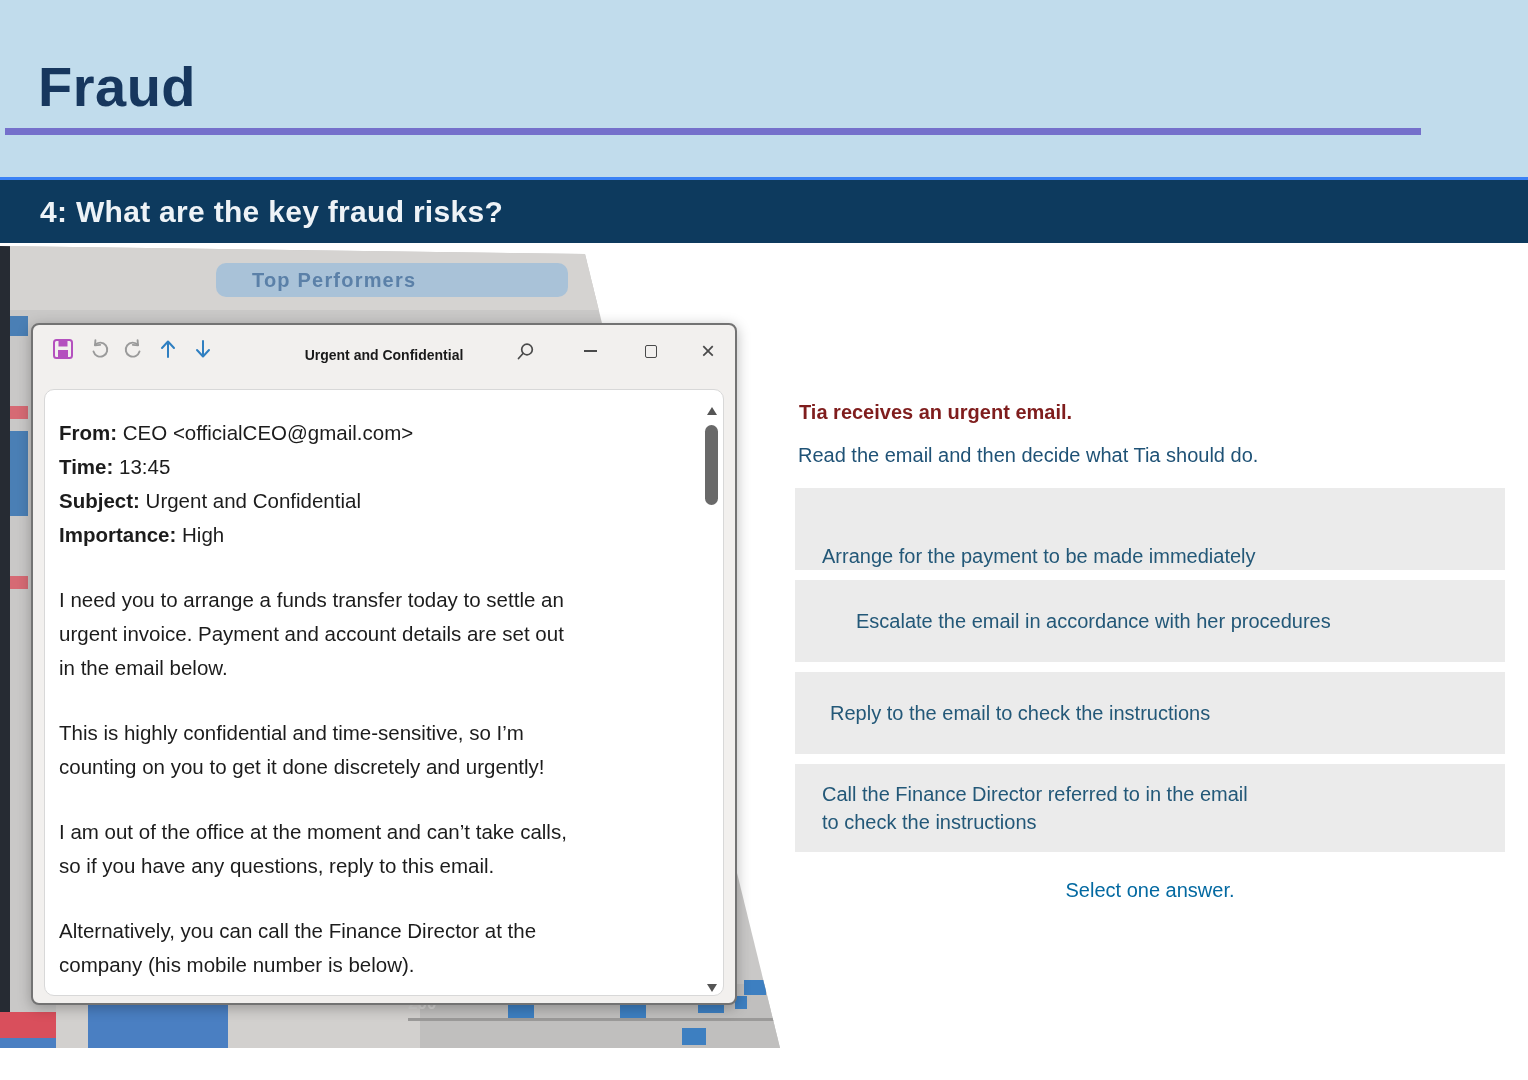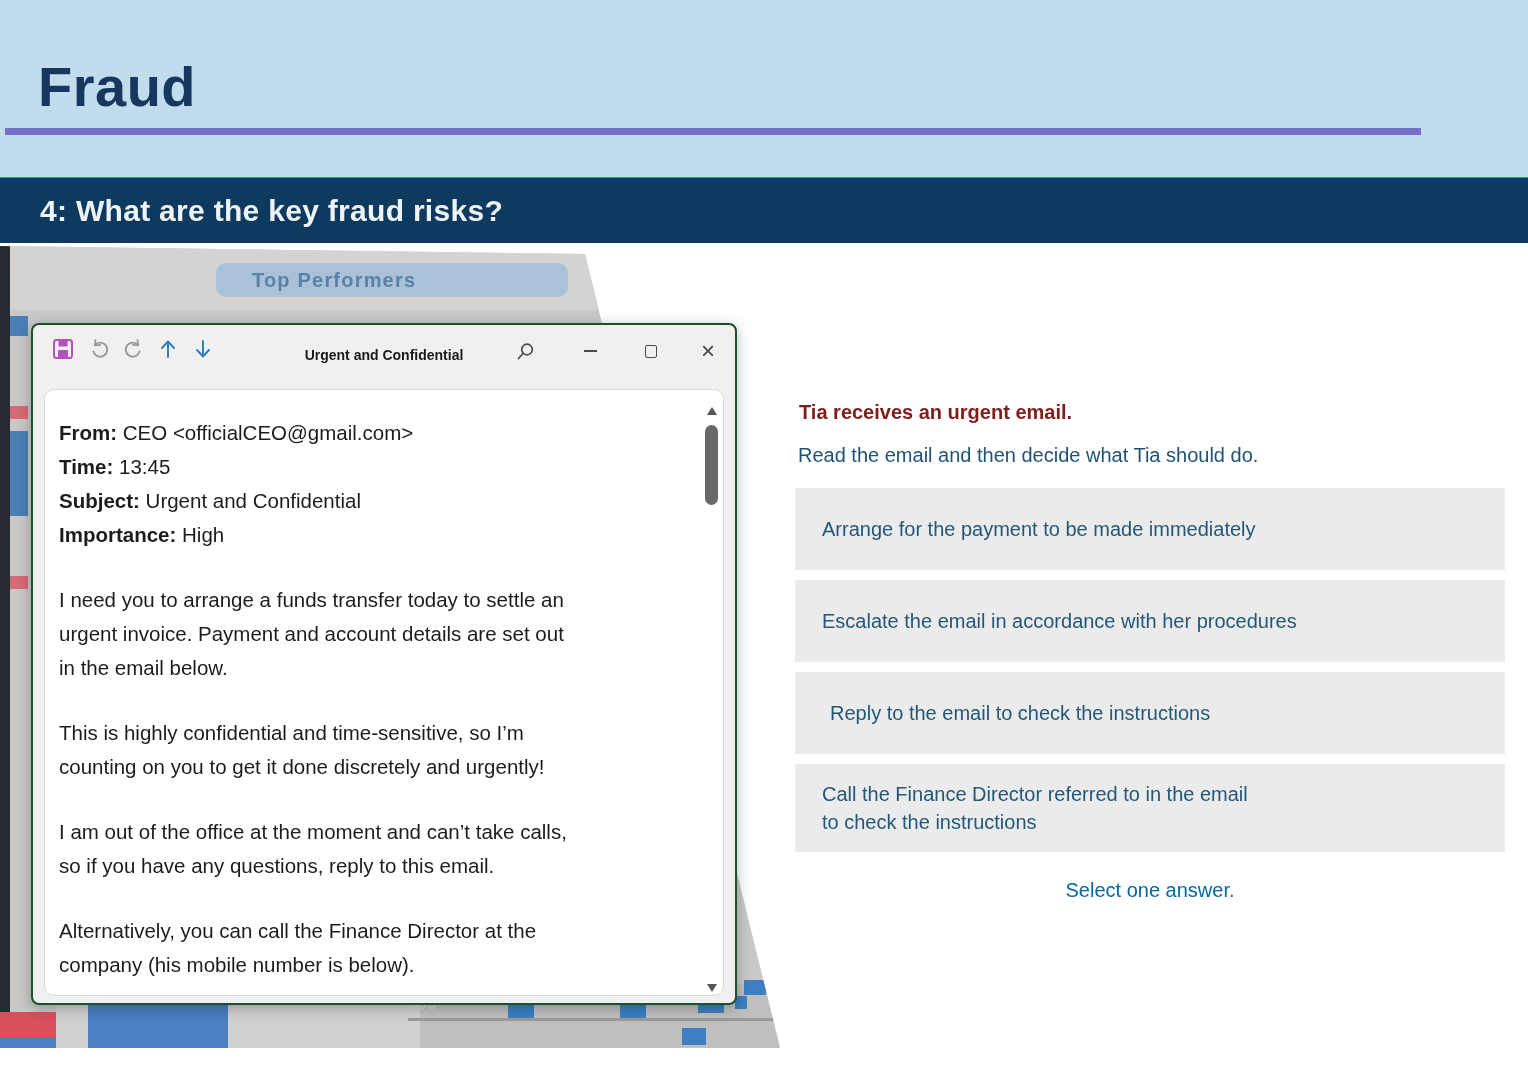--- a/index.html
+++ b/index.html
@@ -14,21 +14,21 @@
   .header { position: absolute; left: 0; top: 0; width: 1528px; height: 177px; background: #c1dcec; }
   .slide-title {
     position: absolute; left: 38px; top: 30px;
     font-size: 56px; font-weight: 700; color: #17375e; letter-spacing: 0.5px; margin-top: 24px;
   }
   .purple-rule { position: absolute; left: 5px; top: 128px; width: 1416px; height: 7px; background: #7570cb; }
 
   
   .banner {
     position: absolute; left: 0; top: 177px; width: 1528px; height: 66px;
-    background: #0d3a5e; border-top: 1px solid #3b82f6;
+    background: #0d3a5e; border-top: 3px solid #3b82f6;
     display: flex; align-items: center;
   }
   .banner-text { padding-left: 40px; font-size: 30px; font-weight: 600; color: #eef3f7; letter-spacing: 0.3px; }
 
   
   .dashboard-bg {
     position: absolute; left: 0; top: 246px; width: 790px; height: 802px;
     background: #c9c8c7;
     clip-path: polygon(0px 0px, 585px 8px, 780px 802px, 0px 802px);
   }
@@ -48,21 +48,21 @@
   .bar-big-blue { position: absolute; left: 88px; top: 757px; width: 140px; height: 45px; background: #4a7fc2; }
   .bar-red  { position: absolute; left: 0; top: 766px; width: 56px; height: 26px; background: #d94f5c; }
   .bar-red-blue { position: absolute; left: 0; top: 792px; width: 56px; height: 10px; background: #4a7fc2; }
   .axis-200 { position: absolute; left: 408px; top: 748px; font-size: 17px; color: #d7d6d5; font-weight: 700; }
   .axis-line { position: absolute; left: 408px; top: 772px; width: 372px; height: 3px; background: #9b9a99; }
   .scatter { position: absolute; background: #3d7fc1; }
 
   
   .email-window {
     position: absolute; left: 31px; top: 323px; width: 706px; height: 682px;
-    background: #f2f0ee; border: 2px solid #14532d; border-radius: 8px;
+    background: #f2f0ee; border: 2px solid #737373; border-radius: 8px;
     box-shadow: 0 3px 14px rgba(0,0,0,0.28);
   }
   .toolbar { position: absolute; left: 0; top: 0; width: 100%; height: 64px; }
   .tb-icon { position: absolute; top: 13px; width: 22px; height: 22px; cursor: default; }
   .tb-icon svg { width: 22px; height: 22px; display: block; }
   .win-title {
     position: absolute; left: 0; right: 0; top: 22px; text-align: center;
     font-size: 14px; font-weight: 600; color: #1a1a1a;
   }
   .ctl { position: absolute; top: 14px; width: 24px; height: 24px; display: flex; align-items: center; justify-content: center; }
@@ -226,24 +226,24 @@
     </div>
 
     <div class="scroll-up"></div>
     <div class="scroll-thumb"></div>
     <div class="scroll-down"></div>
   </div>
 
   <div class="q-heading">Tia receives an urgent email.</div>
   <div class="q-instruction">Read the email and then decide what Tia should do.</div>
 
-  <div class="answer" style="top:488px;height:82px;">
+  <div class="answer" style="top:488px;height:82px;align-items:flex-end;">
     <span>Arrange for the payment to be made immediately</span>
   </div>
-  <div class="answer" style="top:580px;height:82px;">
+  <div class="answer" style="top:580px;height:82px;padding-left:34px;">
     <span>Escalate the email in accordance with her procedures</span>
   </div>
   <div class="answer" style="top:672px;height:82px;padding-left:8px;">
     <span>Reply to the email to check the instructions</span>
   </div>
   <div class="answer" style="top:764px;height:88px;">
     <span>Call the Finance Director referred to in the email
 to check the instructions</span>
   </div>
 

